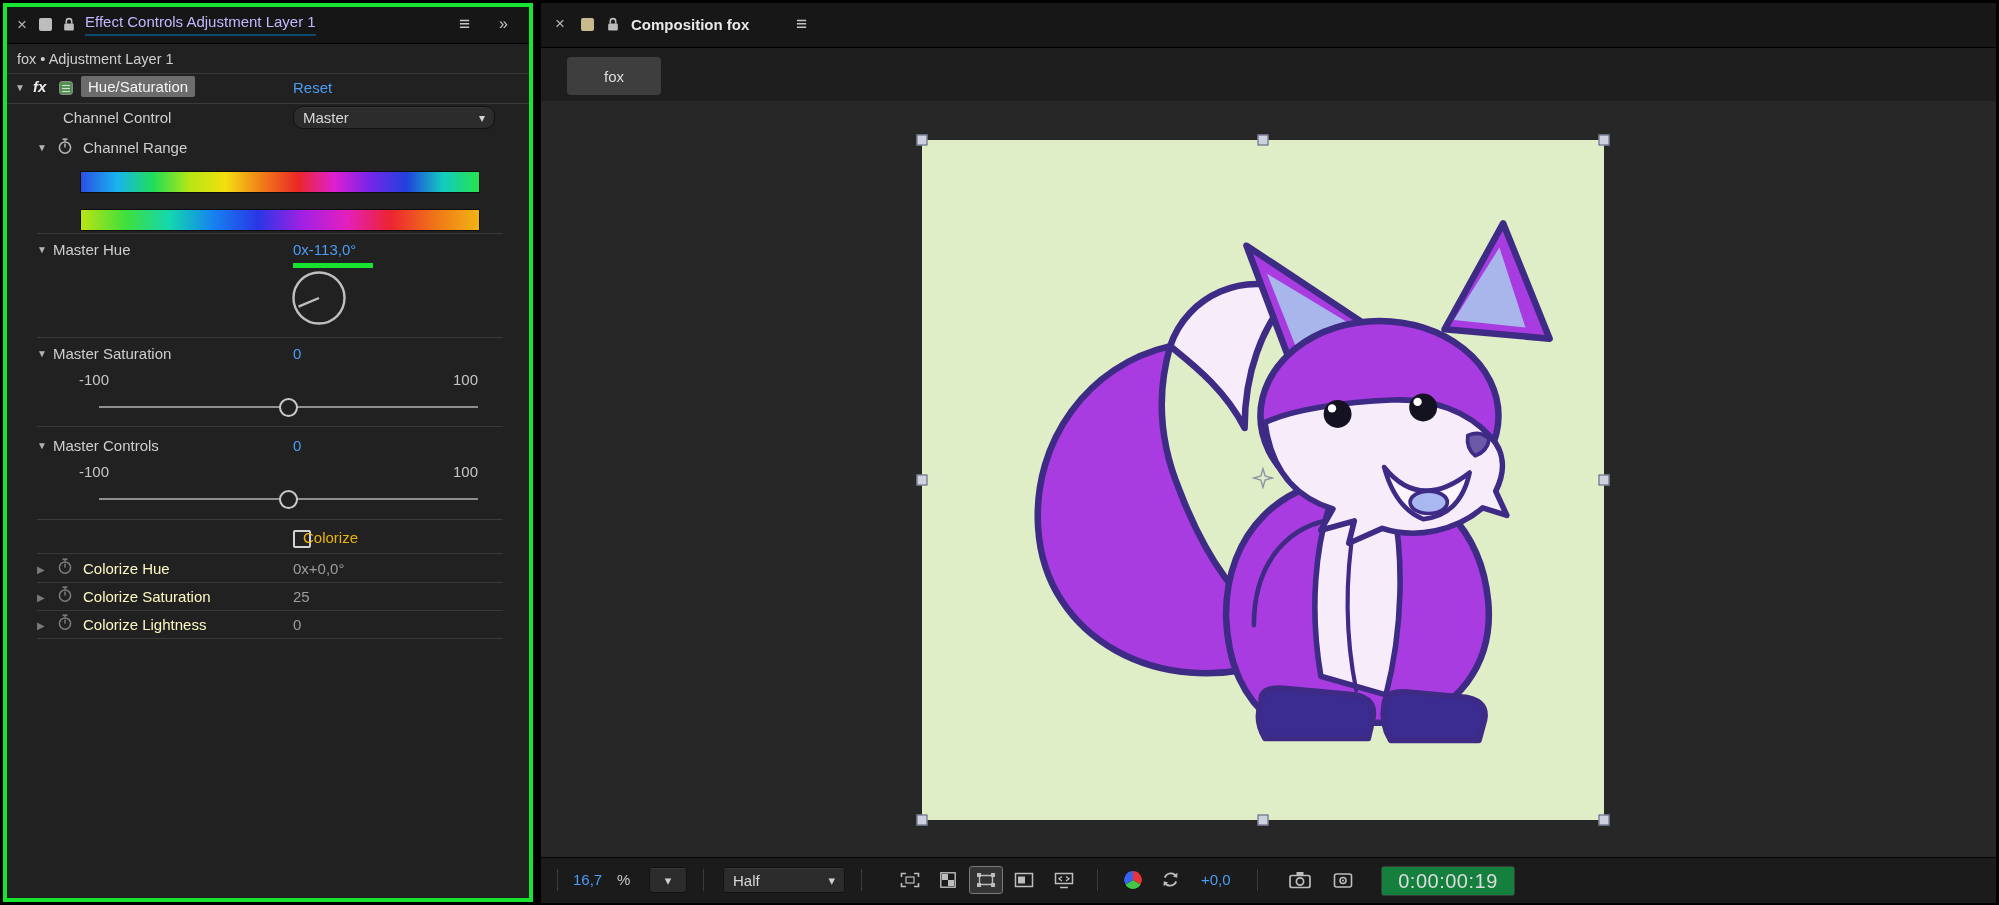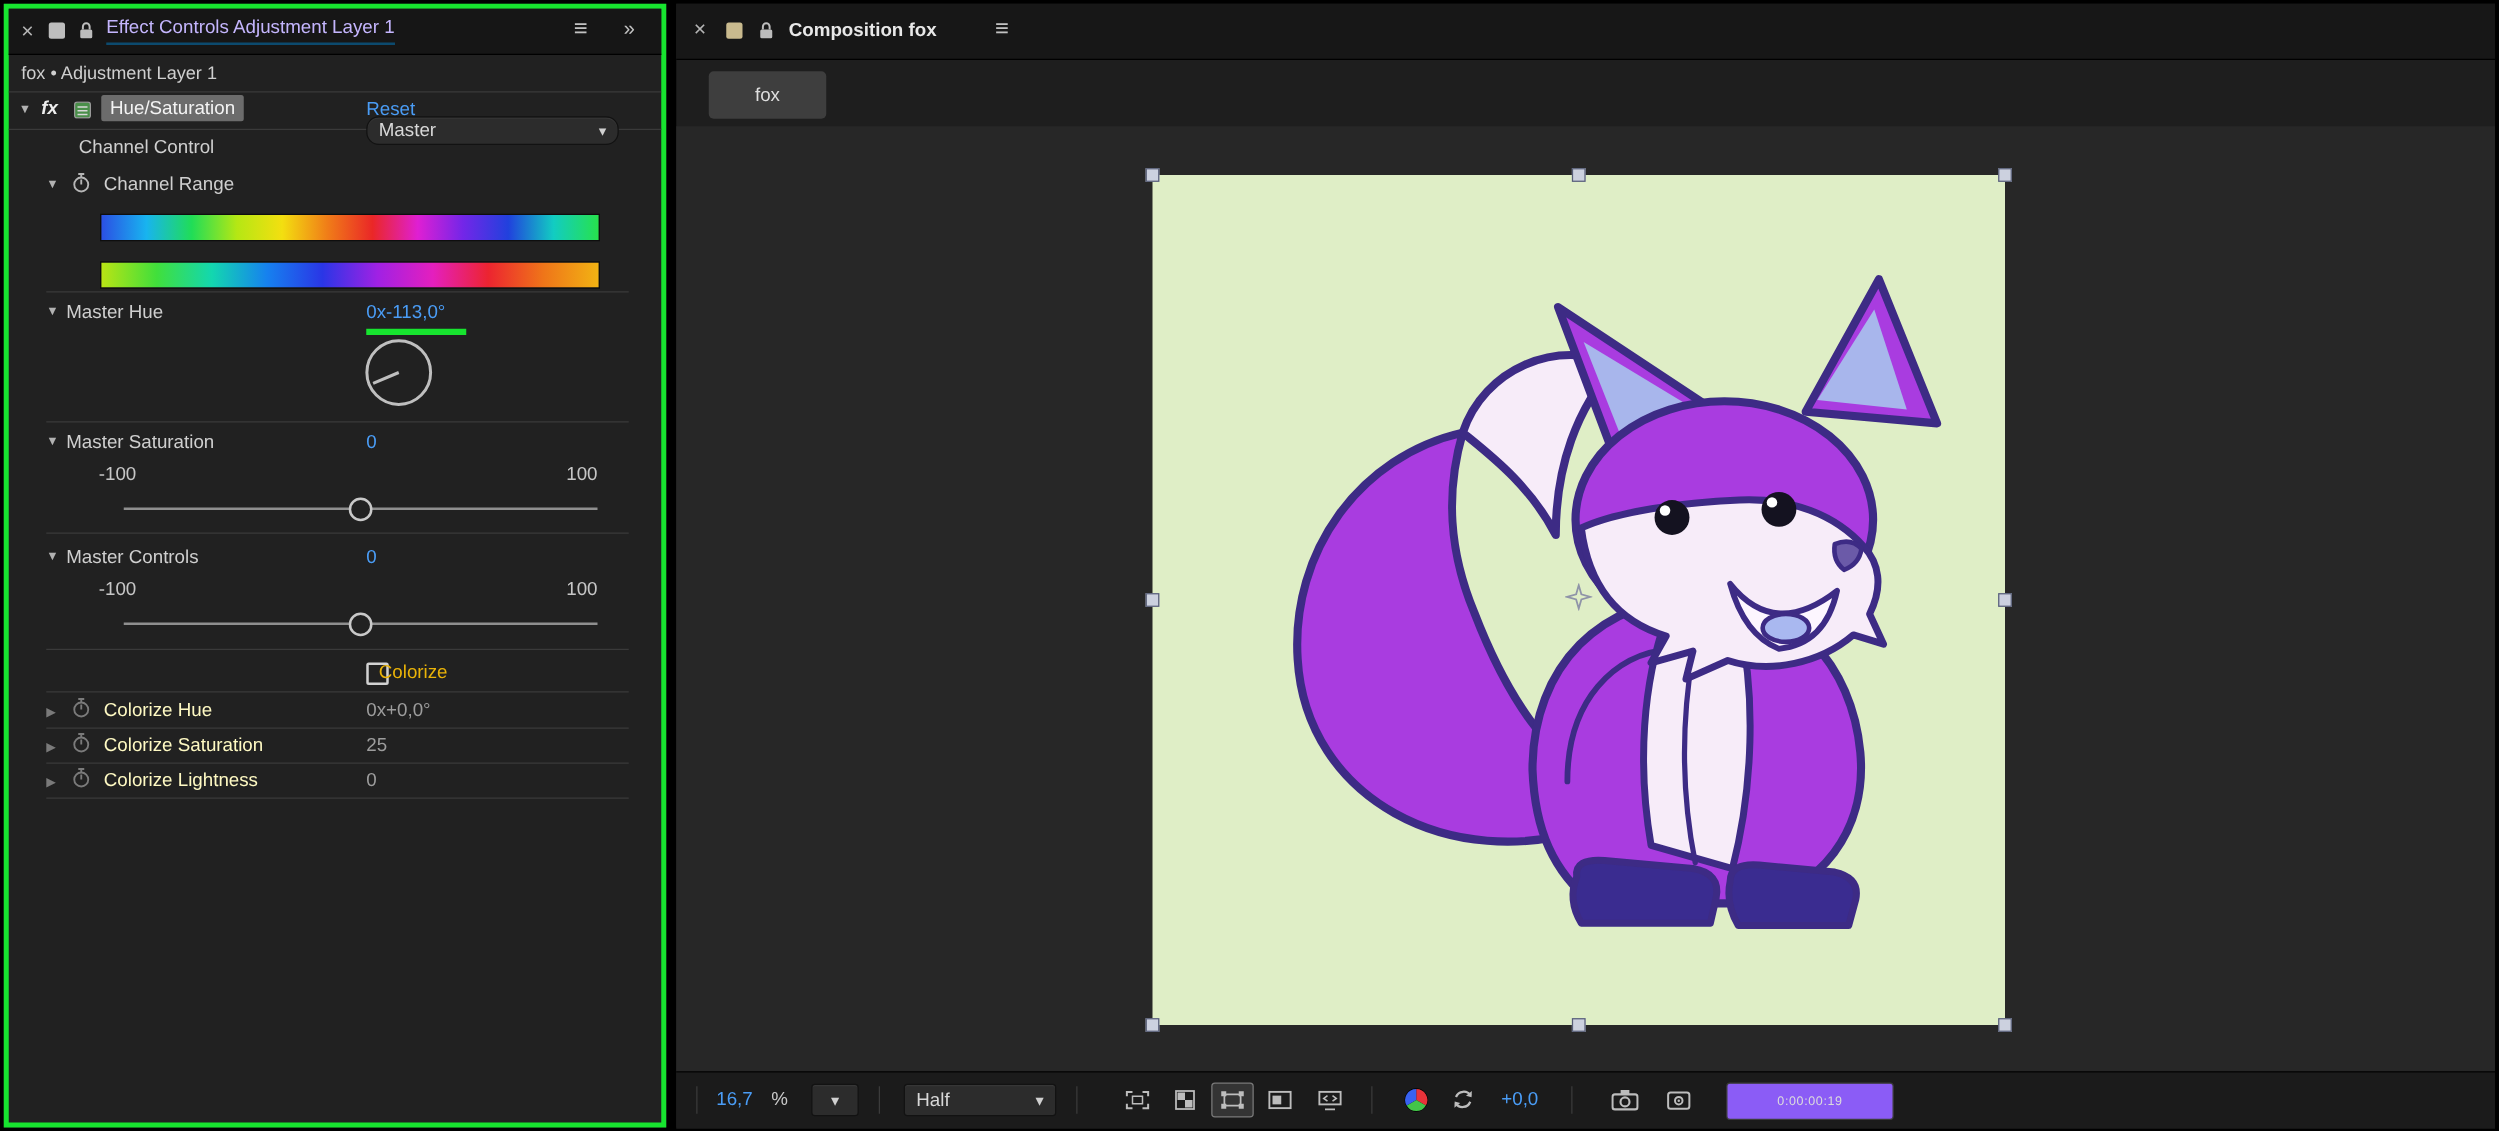--- a/index.html
+++ b/index.html
@@ -42,21 +42,21 @@
   .swatch{width:13px;height:13px;background:#c9ba8e;border-radius:2px;}
   .chip{background:#3e3e3e;border-radius:4px;color:#dedede;font-size:15px;display:flex;align-items:center;justify-content:center;}
   .viewer{left:0;top:98px;width:1455px;height:756px;background:#272727;}
   .canvas{left:381px;top:39px;width:682px;height:680px;background:#dfeec6;}
   .handle{width:11px;height:11px;background:#ccd1df;border:1px solid #585f78;transform:translate(-50%,-50%);box-sizing:border-box;}
   .toolbar{left:0;top:854px;width:1455px;height:45px;background:#1b1b1b;border-top:1px solid #050505;}
   .tsep{width:1px;height:22px;background:#3b3b3b;top:11px;}
   .tico{color:#bdbdbd;display:flex;align-items:center;justify-content:center;}
   .tbtn{width:34px;height:28px;display:flex;align-items:center;justify-content:center;color:#bdbdbd;border-radius:3px;}
   .tbtn.active{border:1px solid #7a7a7a;background:#343434;box-sizing:border-box;}
-  .timebox{background:#8b5cf6;border:1px solid #3c3c3c;border-radius:3px;color:#dcdcdc;font-size:10px;
+  .timebox{background:#15803d;border:1px solid #3c3c3c;border-radius:3px;color:#dcdcdc;font-size:20px;
            display:flex;align-items:center;justify-content:center;letter-spacing:.5px;}
   .tb-blue{color:#4a9cf5;font-size:15px;}
   .tb-gray{color:#c9c9c9;font-size:15px;}
 </style>
 </head>
 <body>
 
 <div class="screen">
 
   <div class="p ec">
@@ -95,21 +95,21 @@
           <rect x="0.7" y="0.7" width="12.6" height="12.6" rx="2" fill="#4a8f4a" stroke="#9a9a9a" stroke-width="1"></rect>
           <line x1="3" y1="4.5" x2="11" y2="4.5" stroke="#d8d8d8" stroke-width="1.2"></line>
           <line x1="3" y1="7.5" x2="11" y2="7.5" stroke="#d8d8d8" stroke-width="1.2"></line>
           <line x1="3" y1="10.5" x2="11" y2="10.5" stroke="#d8d8d8" stroke-width="1.2"></line>
         </svg>
     </span>
     <span class="p eff-name" style="left:74px;top:69px;">Hue/Saturation</span>
     <span class="p val" style="left:286px;top:72px;">Reset</span>
 
     <span class="p lbl" style="left:56px;top:102px;">Channel Control</span>
-    <div class="p dd" style="left:286px;top:86px;width:202px;height:23px;border-radius:10px;">
+    <div class="p dd" style="left:286px;top:99px;width:202px;height:23px;border-radius:10px;">
       <span>Master</span>
       <span style="font-size:12px;color:#d0d0d0;">▾</span>
     </div>
 
     <span class="p chev" style="left:30px;top:135px;">▼</span>
     <span class="p" style="left:50px;top:131px;color:#b5b5b5;">
       <svg width="16" height="17" viewBox="0 0 16 17">
           <circle cx="8" cy="9.6" r="5.6" fill="none" stroke="currentColor" stroke-width="1.5"></circle>
           <line x1="8" y1="9.6" x2="8" y2="5.6" stroke="currentColor" stroke-width="1.5"></line>
           <line x1="5.6" y1="1.2" x2="10.4" y2="1.2" stroke="currentColor" stroke-width="1.7"></line>

